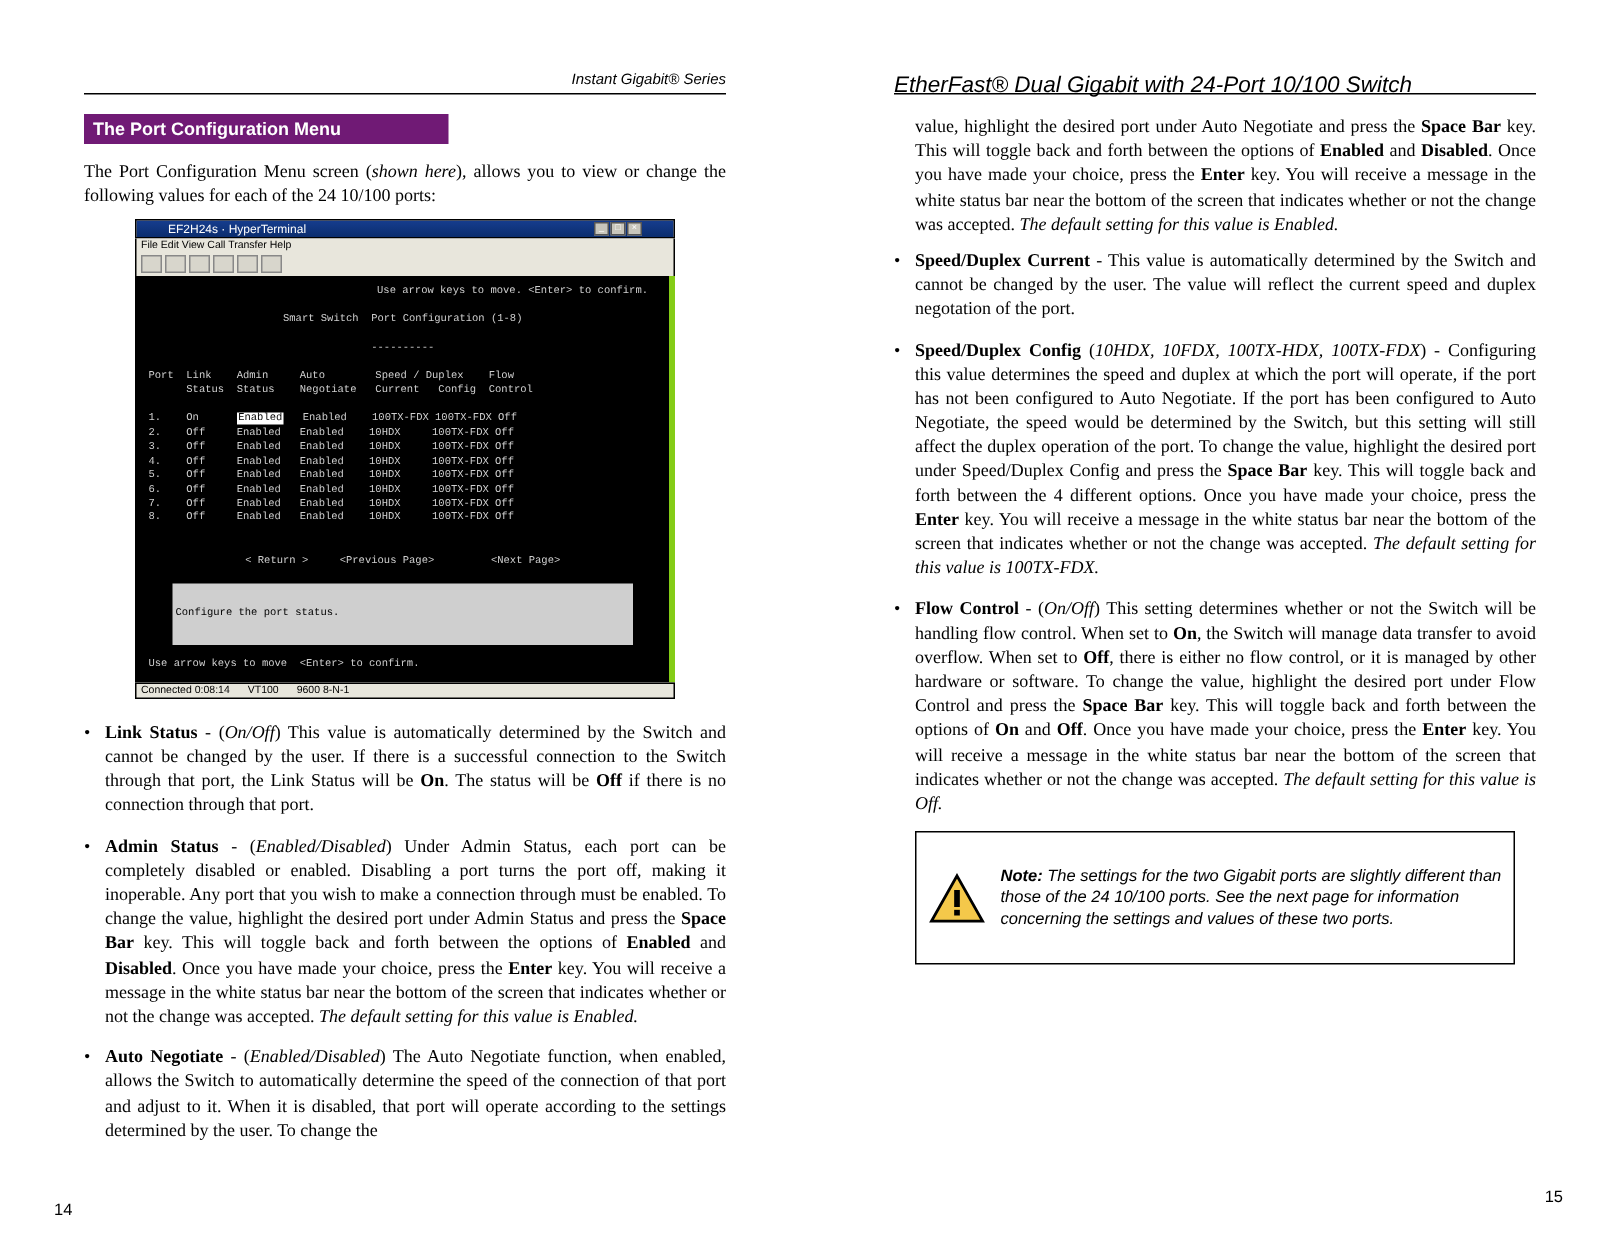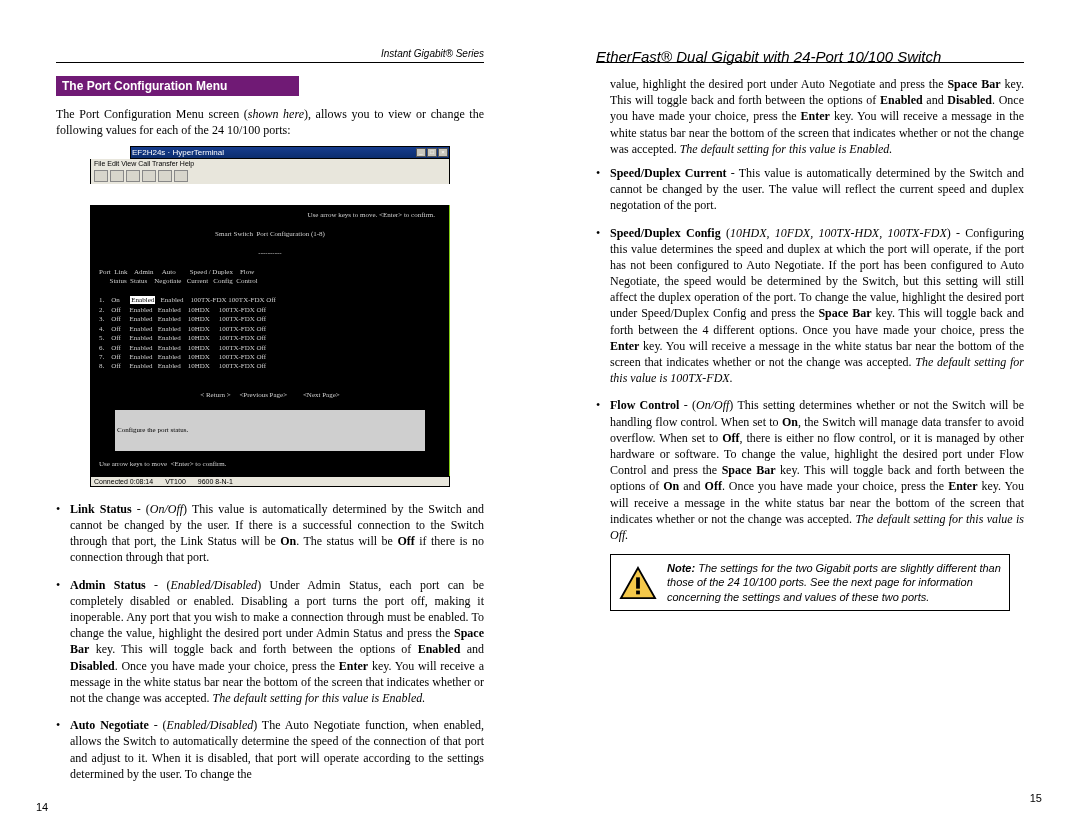--- a/index.html
+++ b/index.html
@@ -59,26 +59,25 @@
   .body-text { font-size: 12px; line-height: 1.35; text-align: justify; margin-bottom: 8px; }
   .terminal-box {
     width: 360px;
     margin: 8px auto 14px auto;
   }
   .terminal-titlebar {
     background: linear-gradient(#163d8e,#0b2d6e);
     color: #fff;
     font-family: Arial, Helvetica, sans-serif;
     font-size: 8px;
-    padding: 1px 1px;
+    padding: 1px 21px;
     display: flex;
     justify-content: space-between;
     align-items: center;
     border: 1px solid #000;
-    margin-left: 40px;
   }
   .terminal-menubar {
     background: #e8e6dc;
     font-family: Arial, Helvetica, sans-serif;
     font-size: 7px;
     padding: 1px 3px;
     border-left: 1px solid #000;
     border-right: 1px solid #000;
   }
   .terminal-toolbar {
@@ -88,29 +87,28 @@
     border-right: 1px solid #000;
     display: flex;
     gap: 2px;
   }
   .toolbar-btn {
     width: 14px; height: 12px; background: #d8d6cc; border: 1px solid #888;
   }
   .terminal-screen {
     background: #000;
     color: #cfcfcf;
-    font-family: Liberation Serif, serif;
+    font-family: Liberation Mono, monospace;
     font-size: 7px;
     padding: 6px 8px;
     border-left: 1px solid #000;
-    border-right: 1px solid #84cc16;
+    border-right: 4px solid #84cc16;
     white-space: pre;
     line-height: 1.35;
     overflow: hidden;
-    margin-top: 21px;
   }
   .terminal-status {
     background: #e8e6dc;
     font-family: Arial, Helvetica, sans-serif;
     font-size: 7px;
     padding: 1px 3px;
     border: 1px solid #000;
     display: flex;
     gap: 12px;
   }
@@ -118,21 +116,21 @@
   ul.bullets li { position: relative; margin-bottom: 11px; font-size: 12px; line-height: 1.35; text-align: justify; }
   ul.bullets li::before { content: "•"; position: absolute; left: -14px; }
   .bold { font-weight: bold; }
   .ital { font-style: italic; }
   .page-number-left { position: absolute; bottom: 21px; left: 36px; font-size: 11px; font-family: Arial, sans-serif;}
   .page-number-right { position: absolute; bottom: 30px; right: 38px; font-size: 11px; font-family: Arial, sans-serif;}
   .note-box {
     border: 1px solid #000;
     display: flex;
     gap: 10px;
-    padding: 6px 8px;
+    padding: 22px 8px;
     margin-top: 10px;
     align-items: center;
     width: 400px;
     margin-left: 14px;
   }
   .warning-icon {
     width: 38px; height: 34px; flex-shrink: 0;
   }
   .note-text { font-family: Arial, Helvetica, sans-serif; font-style: italic; font-size: 11px; line-height: 1.3; }
   .winbtns { display:flex; gap:1px; }

